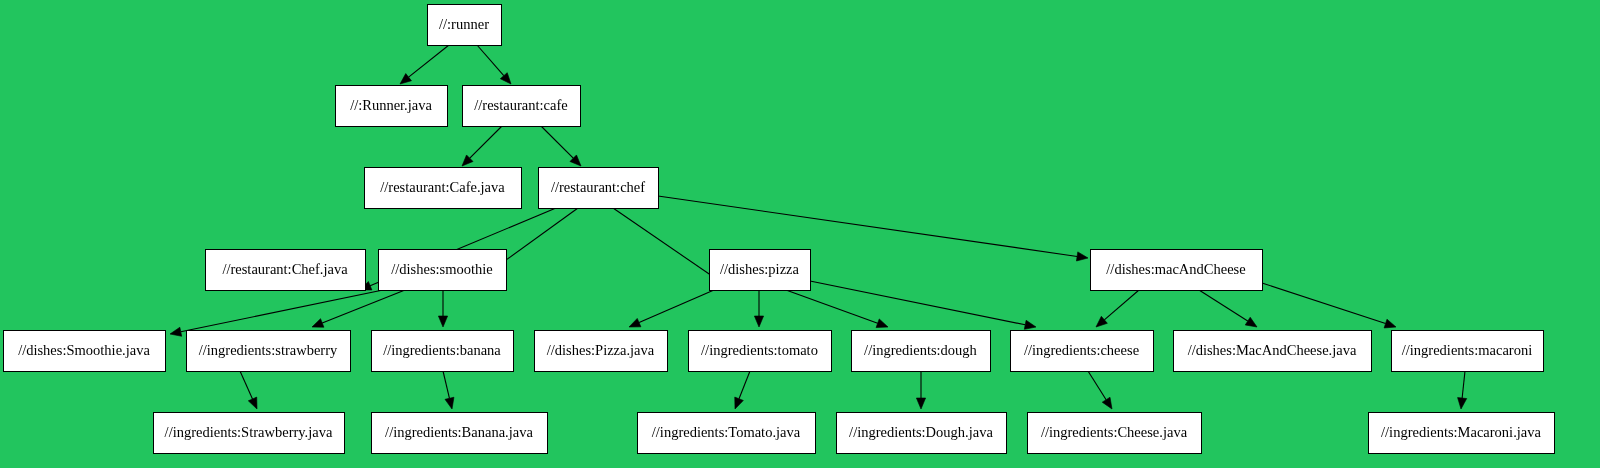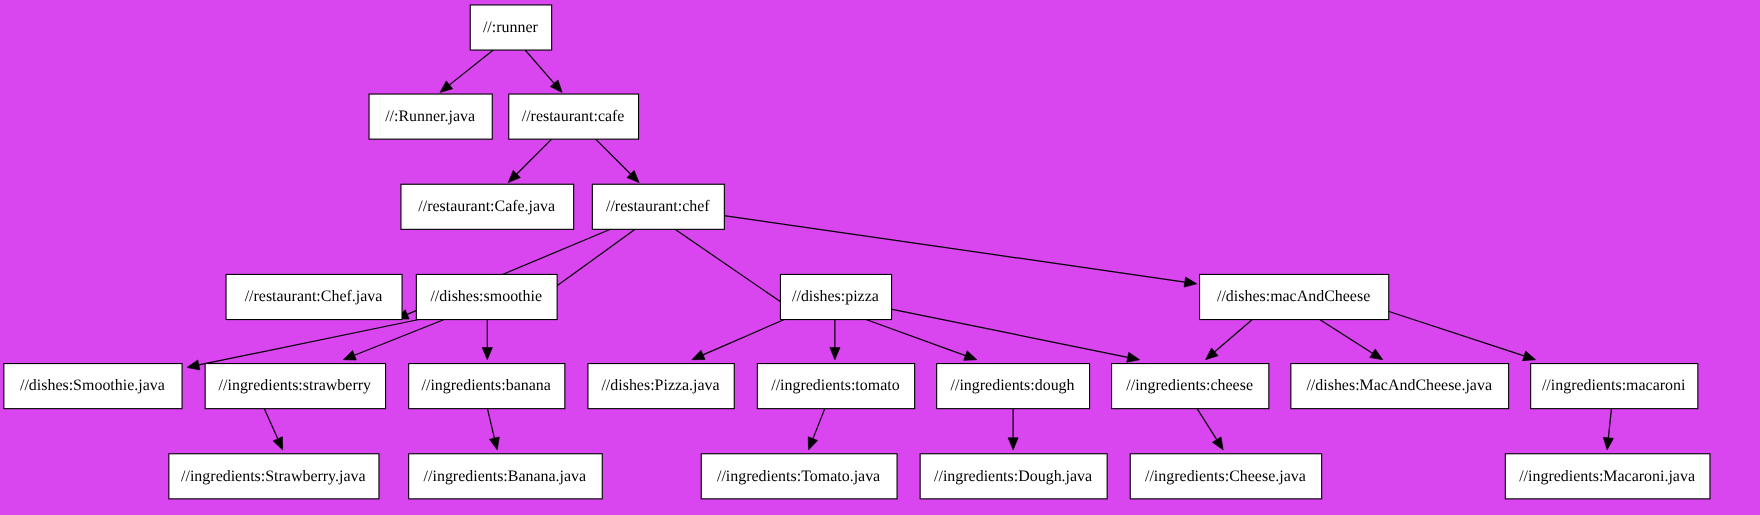--- a/index.html
+++ b/index.html
@@ -4,21 +4,21 @@
 <style>
   html, body {
     margin: 0;
     padding: 0;
     background: #ffffff;
   }
   #graph-root {
     position: relative;
     width: 1600px;
     height: 468px;
-    background: #d946ef;
+    background: #22c55e;
     font-family: "Liberation Serif", "DejaVu Serif", serif;
     overflow: hidden;
   }
   #graph-svg {
     position: absolute;
     top: 0;
     left: 0;
     width: 1600px;
     height: 468px;
   }

